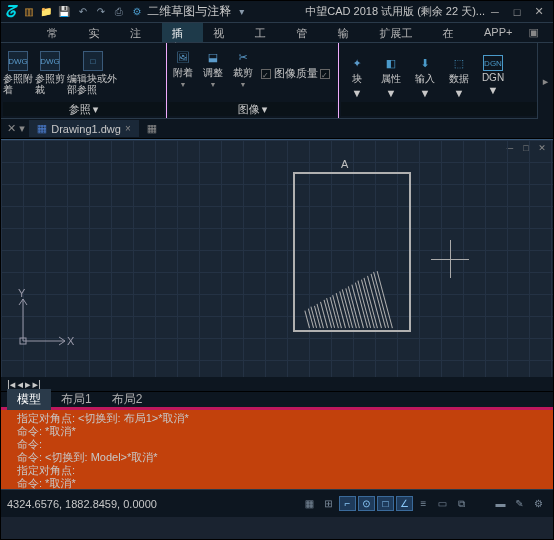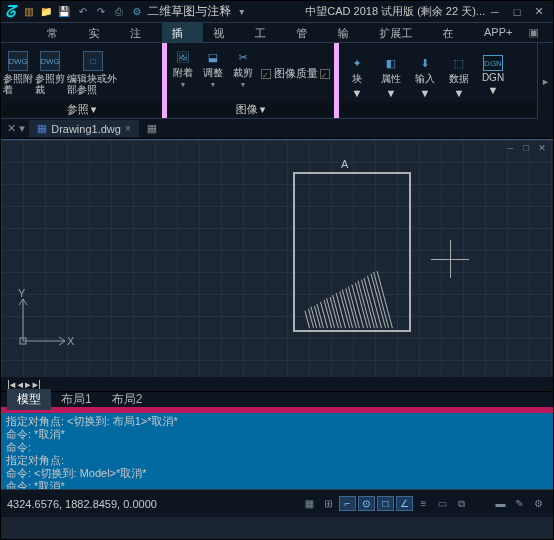--- a/index.html
+++ b/index.html
@@ -8,21 +8,21 @@
 .logo{font-size:16px;color:#00d8e8;font-style:italic;font-weight:bold;margin-right:6px}
 .qat{display:flex;gap:3px;align-items:center}
 .qat-icon{width:15px;height:15px;display:flex;align-items:center;justify-content:center;font-size:10px;color:#8899aa}
 .title-text{flex:1;text-align:right;font-size:11px;color:#c8c8c8}
 .winbtns{display:flex;gap:2px}
 .winbtn{width:20px;height:16px;display:flex;align-items:center;justify-content:center;color:#aaa;font-size:11px}
 .menubar{height:20px;display:flex;background:#0d1620;padding-left:36px;border-bottom:1px solid #2a3a4a}
 .menu-item{padding:3px 10px;font-size:11px;color:#b8b8b8}
 .menu-item.active{background:#1e3a4a;color:#fff}
 .ribbon{height:76px;background:#0d1620;display:flex;border-bottom:1px solid #2a3a4a;position:relative}
-.ribbon-group{display:flex;flex-direction:column;border-right:5px solid #f0abfc;padding:2px}
+.ribbon-group{display:flex;flex-direction:column;border-right:1px solid #f0abfc;padding:2px}
 .rg-content{flex:1;display:flex;gap:2px}
 .rg-title{height:14px;text-align:center;font-size:10px;color:#888;background:#0a1218;display:flex;align-items:center;justify-content:center;gap:2px}
 .rbtn-big{width:30px;height:56px;display:flex;flex-direction:column;align-items:center;justify-content:center;gap:2px}
 .rbtn-big .ricon{width:20px;height:20px;border:1px solid #3a5a7a;background:#152535;font-size:8px;color:#5a9aca;display:flex;align-items:center;justify-content:center}
 .rbtn-big .rlabel{font-size:10px;color:#c8c8c8;text-align:left;line-height:11px}
 .rbtn-xs{width:28px;display:flex;flex-direction:column;align-items:center;gap:1px;padding-top:4px}
 .rbtn-xs .ricon{width:16px;height:16px;color:#5a9aca;display:flex;align-items:center;justify-content:center;font-size:11px}
 .rbtn-xs .rlabel{font-size:10px;color:#c8c8c8}
 .image-opts{display:flex;flex-direction:row;gap:2px;padding:4px 2px;font-size:10px;color:#b0b0b0}
 .image-opts div{display:flex;align-items:center;gap:3px}
@@ -44,21 +44,21 @@
 .cursor-cross{position:absolute;left:430px;top:100px;width:38px;height:38px}
 .cursor-cross::before{content:"";position:absolute;left:0;top:50%;width:38px;height:1px;background:#aaa}
 .cursor-cross::after{content:"";position:absolute;top:0;left:50%;width:1px;height:38px;background:#aaa}
 .ucs{position:absolute;left:14px;bottom:24px}
 .ucs svg{overflow:visible}
 .ucs text{fill:#9898a8;font-size:11px}
 .nav-arrows{height:14px;background:#0d1620;display:flex;align-items:center;gap:2px;padding:0 6px;font-size:9px;color:#888}
 .layout-tabs{height:16px;background:#0d1620;display:flex;align-items:center;padding-left:6px;gap:0;border-top:1px solid #000}
 .ltab{padding:2px 10px;font-size:12px;color:#b0b0b0}
 .ltab.active{background:#2a3a4a;color:#fff}
-.cmdline{height:82px;background:#0369a1;border-top:6px solid #be185d;padding:2px 5px;font-size:11px;color:#c8c8c8;overflow:hidden;line-height:13px}
+.cmdline{height:82px;background:#c2410c;border-top:3px solid #be185d;padding:2px 16px;font-size:11px;color:#c8c8c8;overflow:hidden;line-height:13px}
 .statusbar{height:28px;background:#0d1620;display:flex;align-items:center;padding:0 6px;border-top:1px solid #2a3a4a;justify-content:space-between}
 .coords{font-size:11px;color:#c8c8c8}
 .status-icons{display:flex;gap:2px;align-items:center}
 .sicon{width:17px;height:15px;display:flex;align-items:center;justify-content:center;font-size:10px;border:1px solid transparent;color:#7a8a9a}
 .sicon.on{background:#1e3a5a;border-color:#3a6a9a;color:#8ac8f8}
 </style>
 </head>
 <body>
 
 <div class="titlebar">
@@ -253,22 +253,22 @@
 <div class="layout-tabs">
   <span class="ltab active">模型</span>
   <span class="ltab">布局1</span>
   <span class="ltab">布局2</span>
 </div>
 
 <div class="cmdline">
   <div>指定对角点: &lt;切换到: 布局1&gt;*取消*</div>
   <div>命令: *取消*</div>
   <div>命令:</div>
+  <div>命令: &lt;切换到: Model&gt;*取消*</div>
   <div>指定对角点:</div>
-  <div>命令: &lt;切换到: Model&gt;*取消*</div>
   <div>命令: *取消*</div>
   <div>命令:</div>
 </div>
 
 <div class="statusbar">
   <span class="coords">4324.6576, 1882.8459, 0.0000</span>
   <div class="status-icons">
     <span class="sicon">▦</span>
     <span class="sicon">⊞</span>
     <span class="sicon on">⌐</span>

